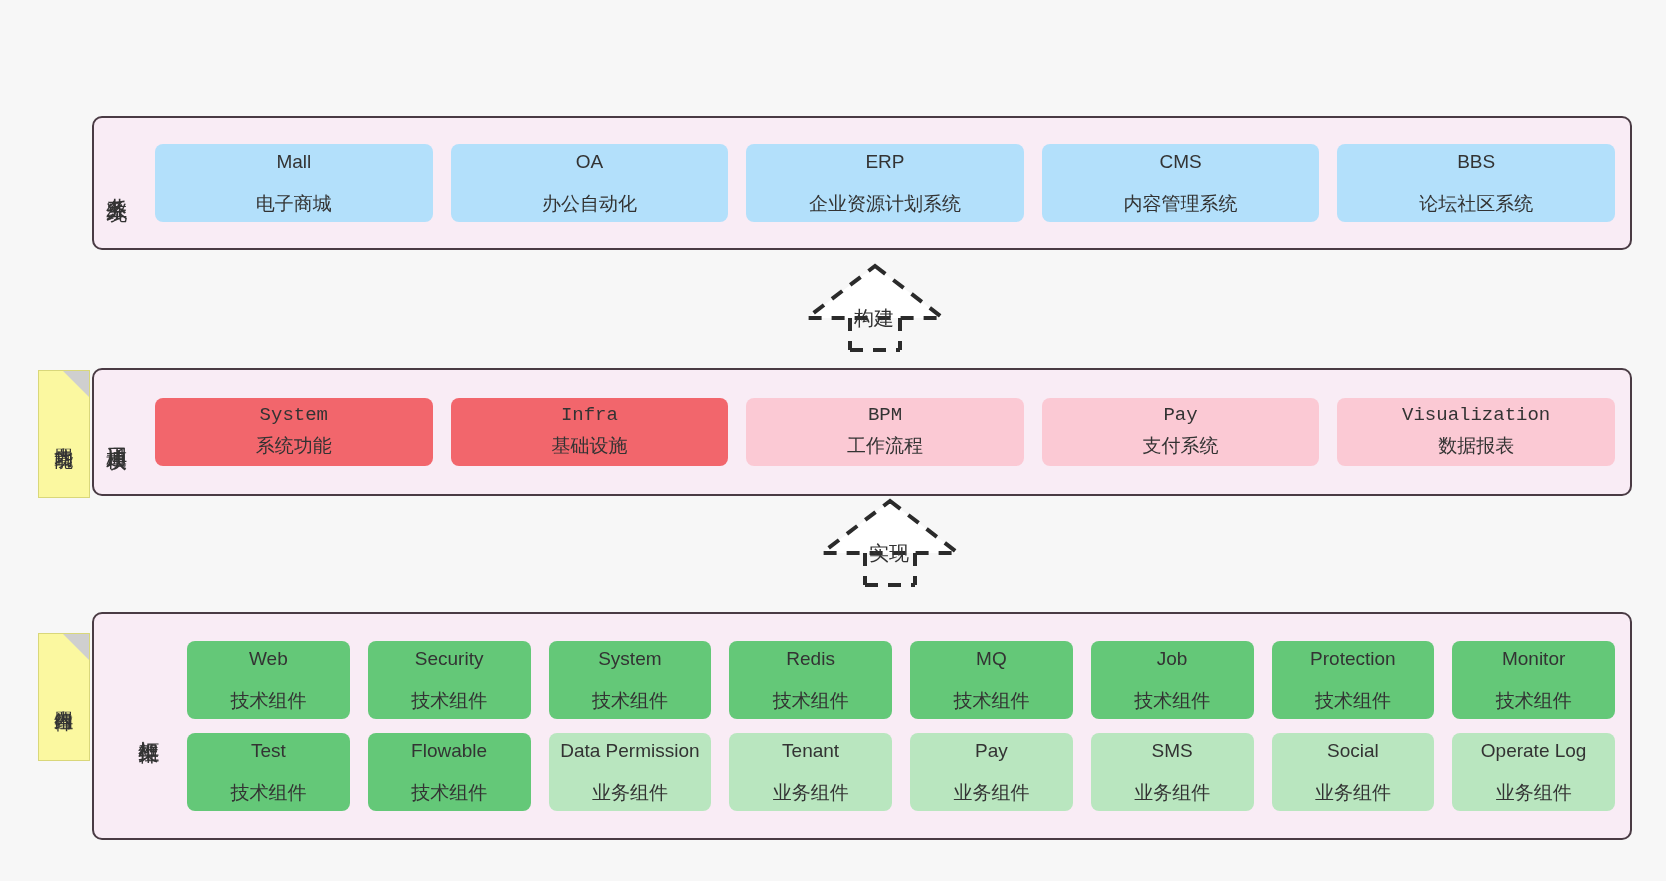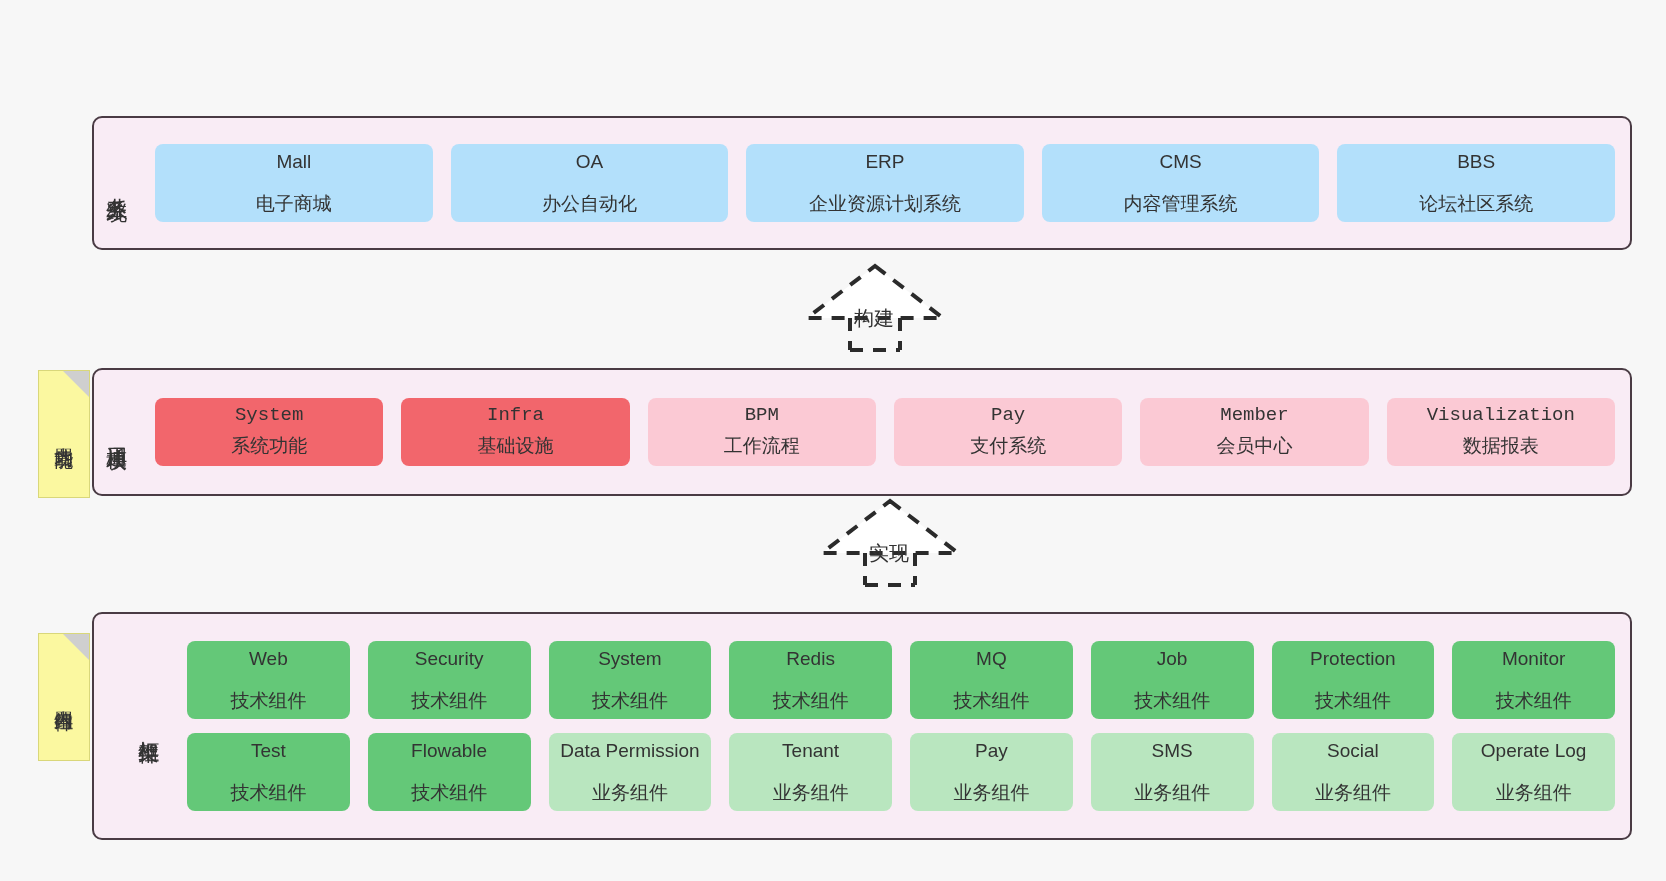--- a/index.html
+++ b/index.html
@@ -202,24 +202,20 @@
       </div>
       <div class="node pink">
         <span class="t1">BPM</span>
         <span class="t2">工作流程</span>
       </div>
       <div class="node pink">
         <span class="t1">Pay</span>
         <span class="t2">支付系统</span>
       </div>
       <div class="node pink">
-        <span class="t1">Member</span>
-        <span class="t2">会员中心</span>
-      </div>
-      <div class="node pink">
         <span class="t1">Visualization</span>
         <span class="t2">数据报表</span>
       </div>
 
     </div>
   </div>
 
   <div class="arrow" style="left:815px; top:497px; width:150px; height:90px;">
     <svg width="150" height="90" viewBox="0 0 150 90">
       <path d="M 75 4 L 143 56 L 7 56 Z" fill="#ffffff" stroke="#2b2b2b" stroke-width="4" stroke-dasharray="13 10" stroke-linejoin="miter"></path>

